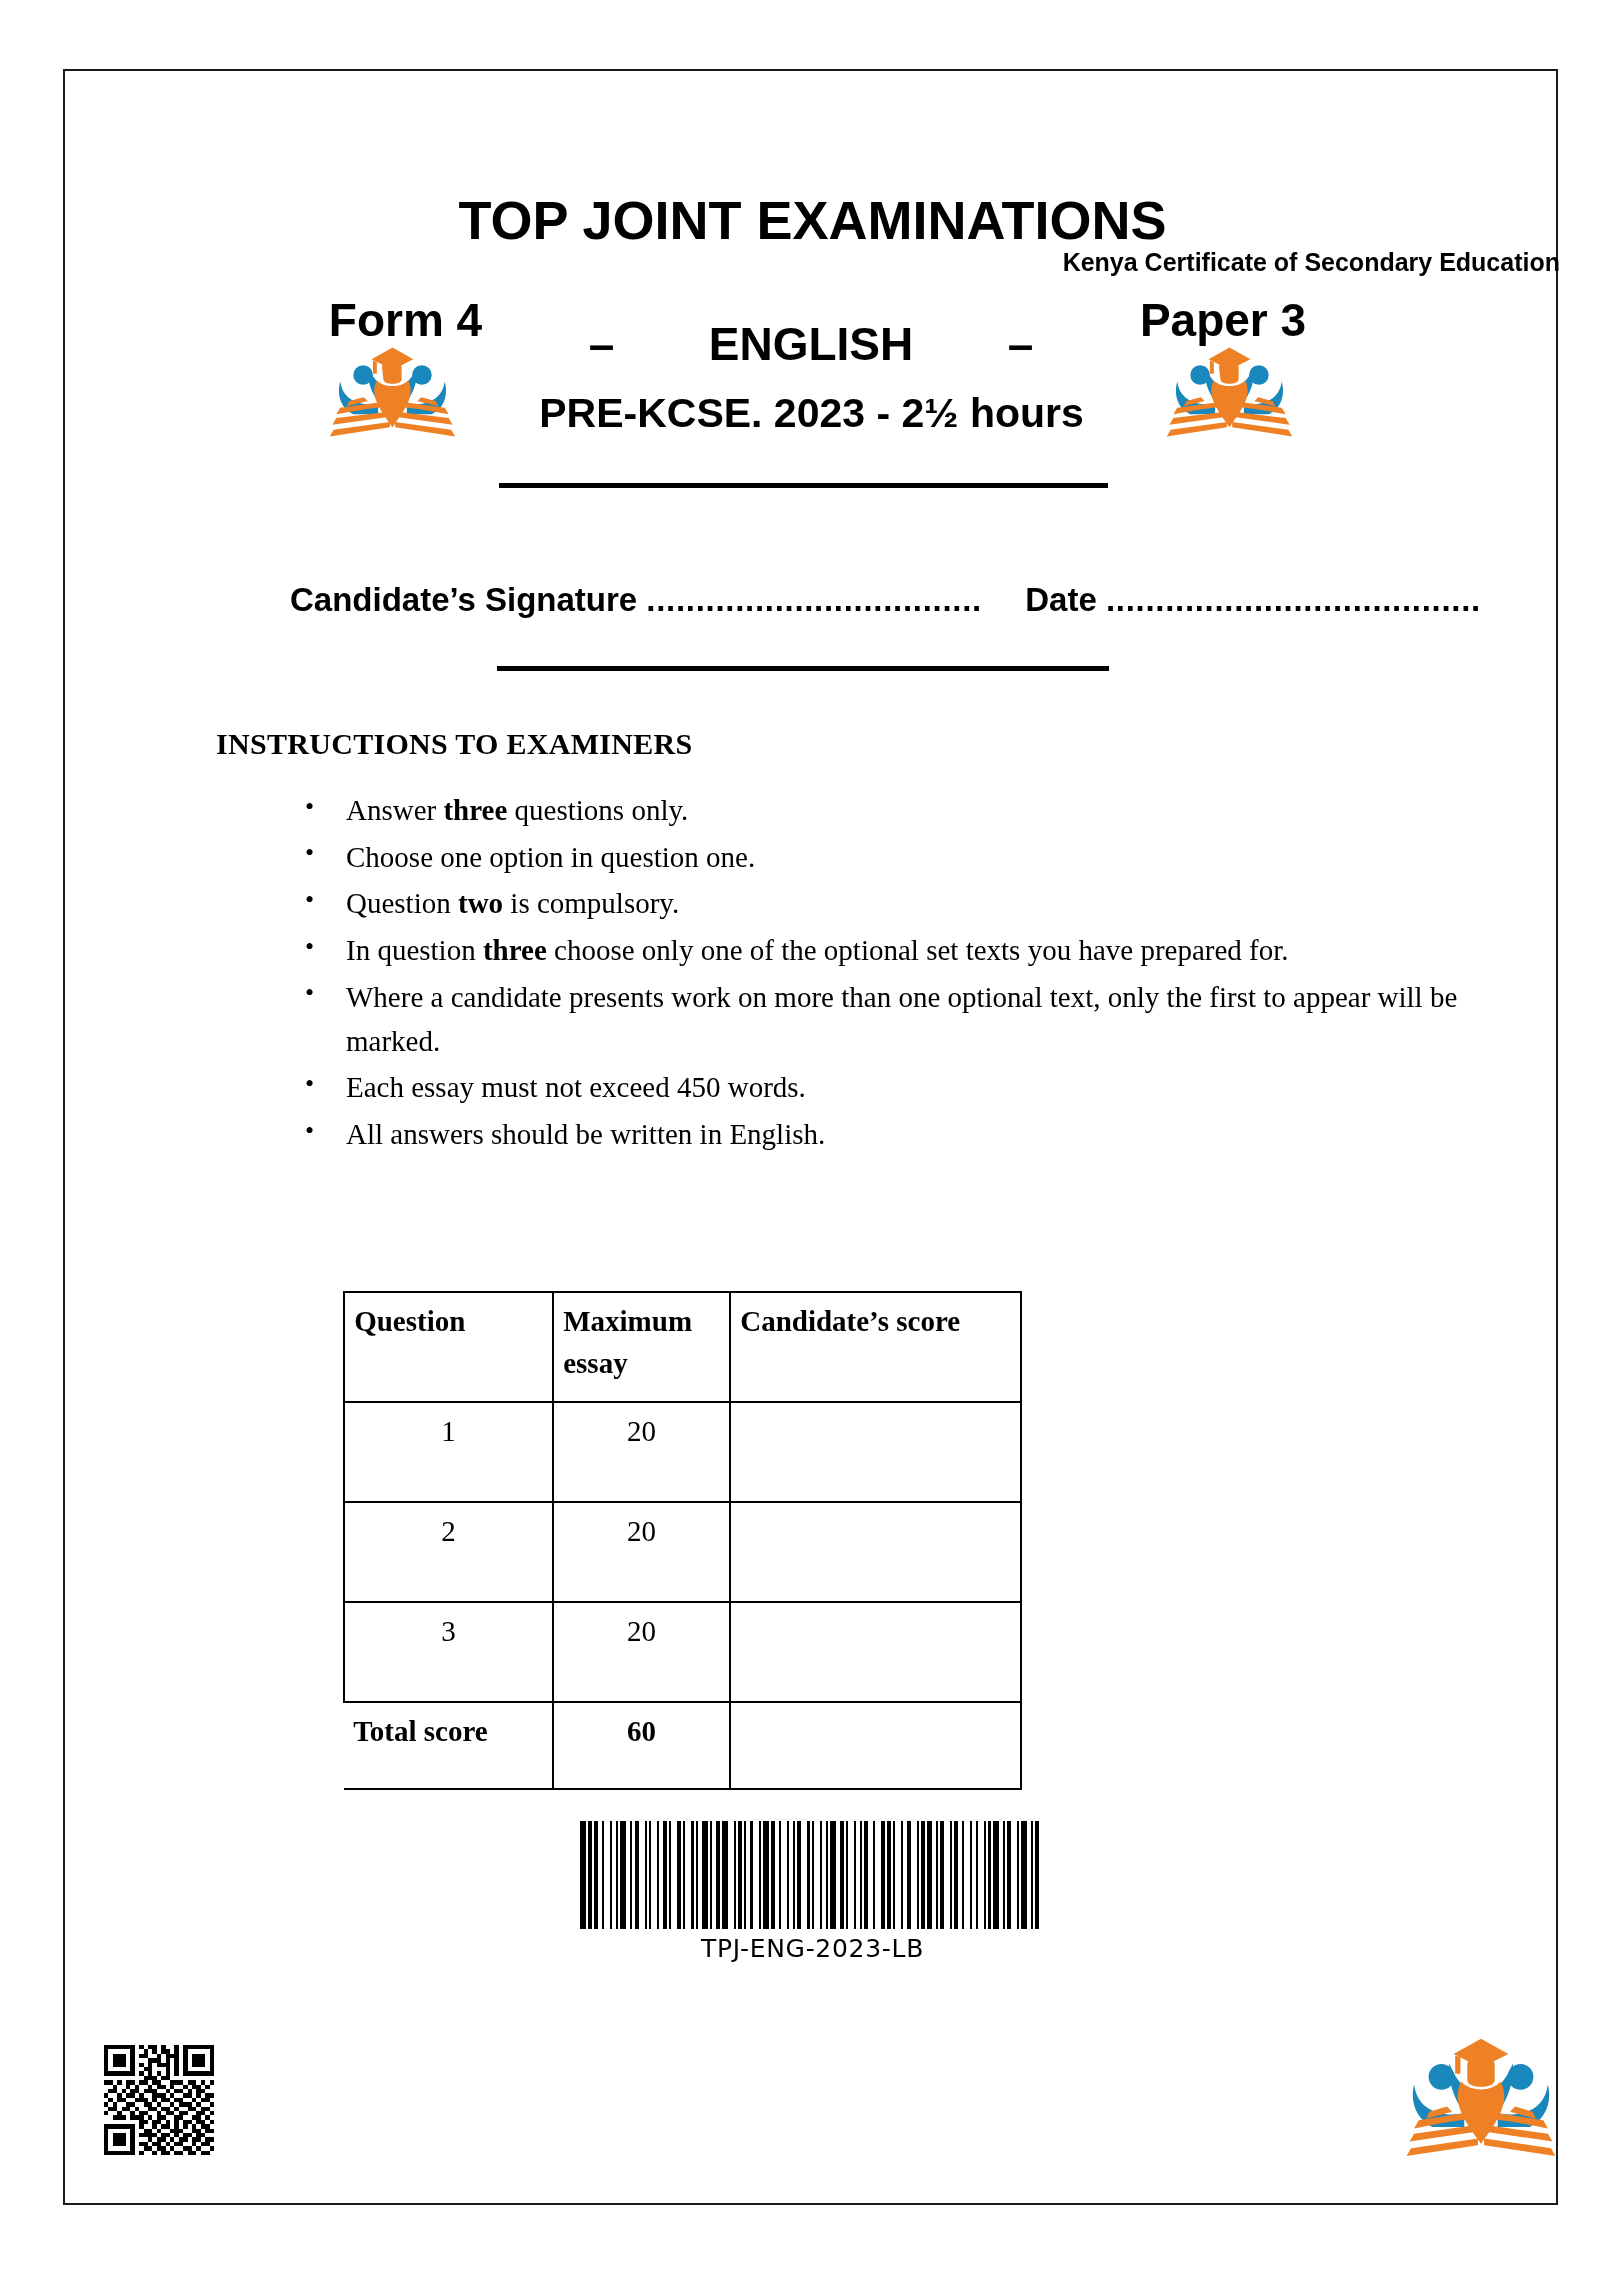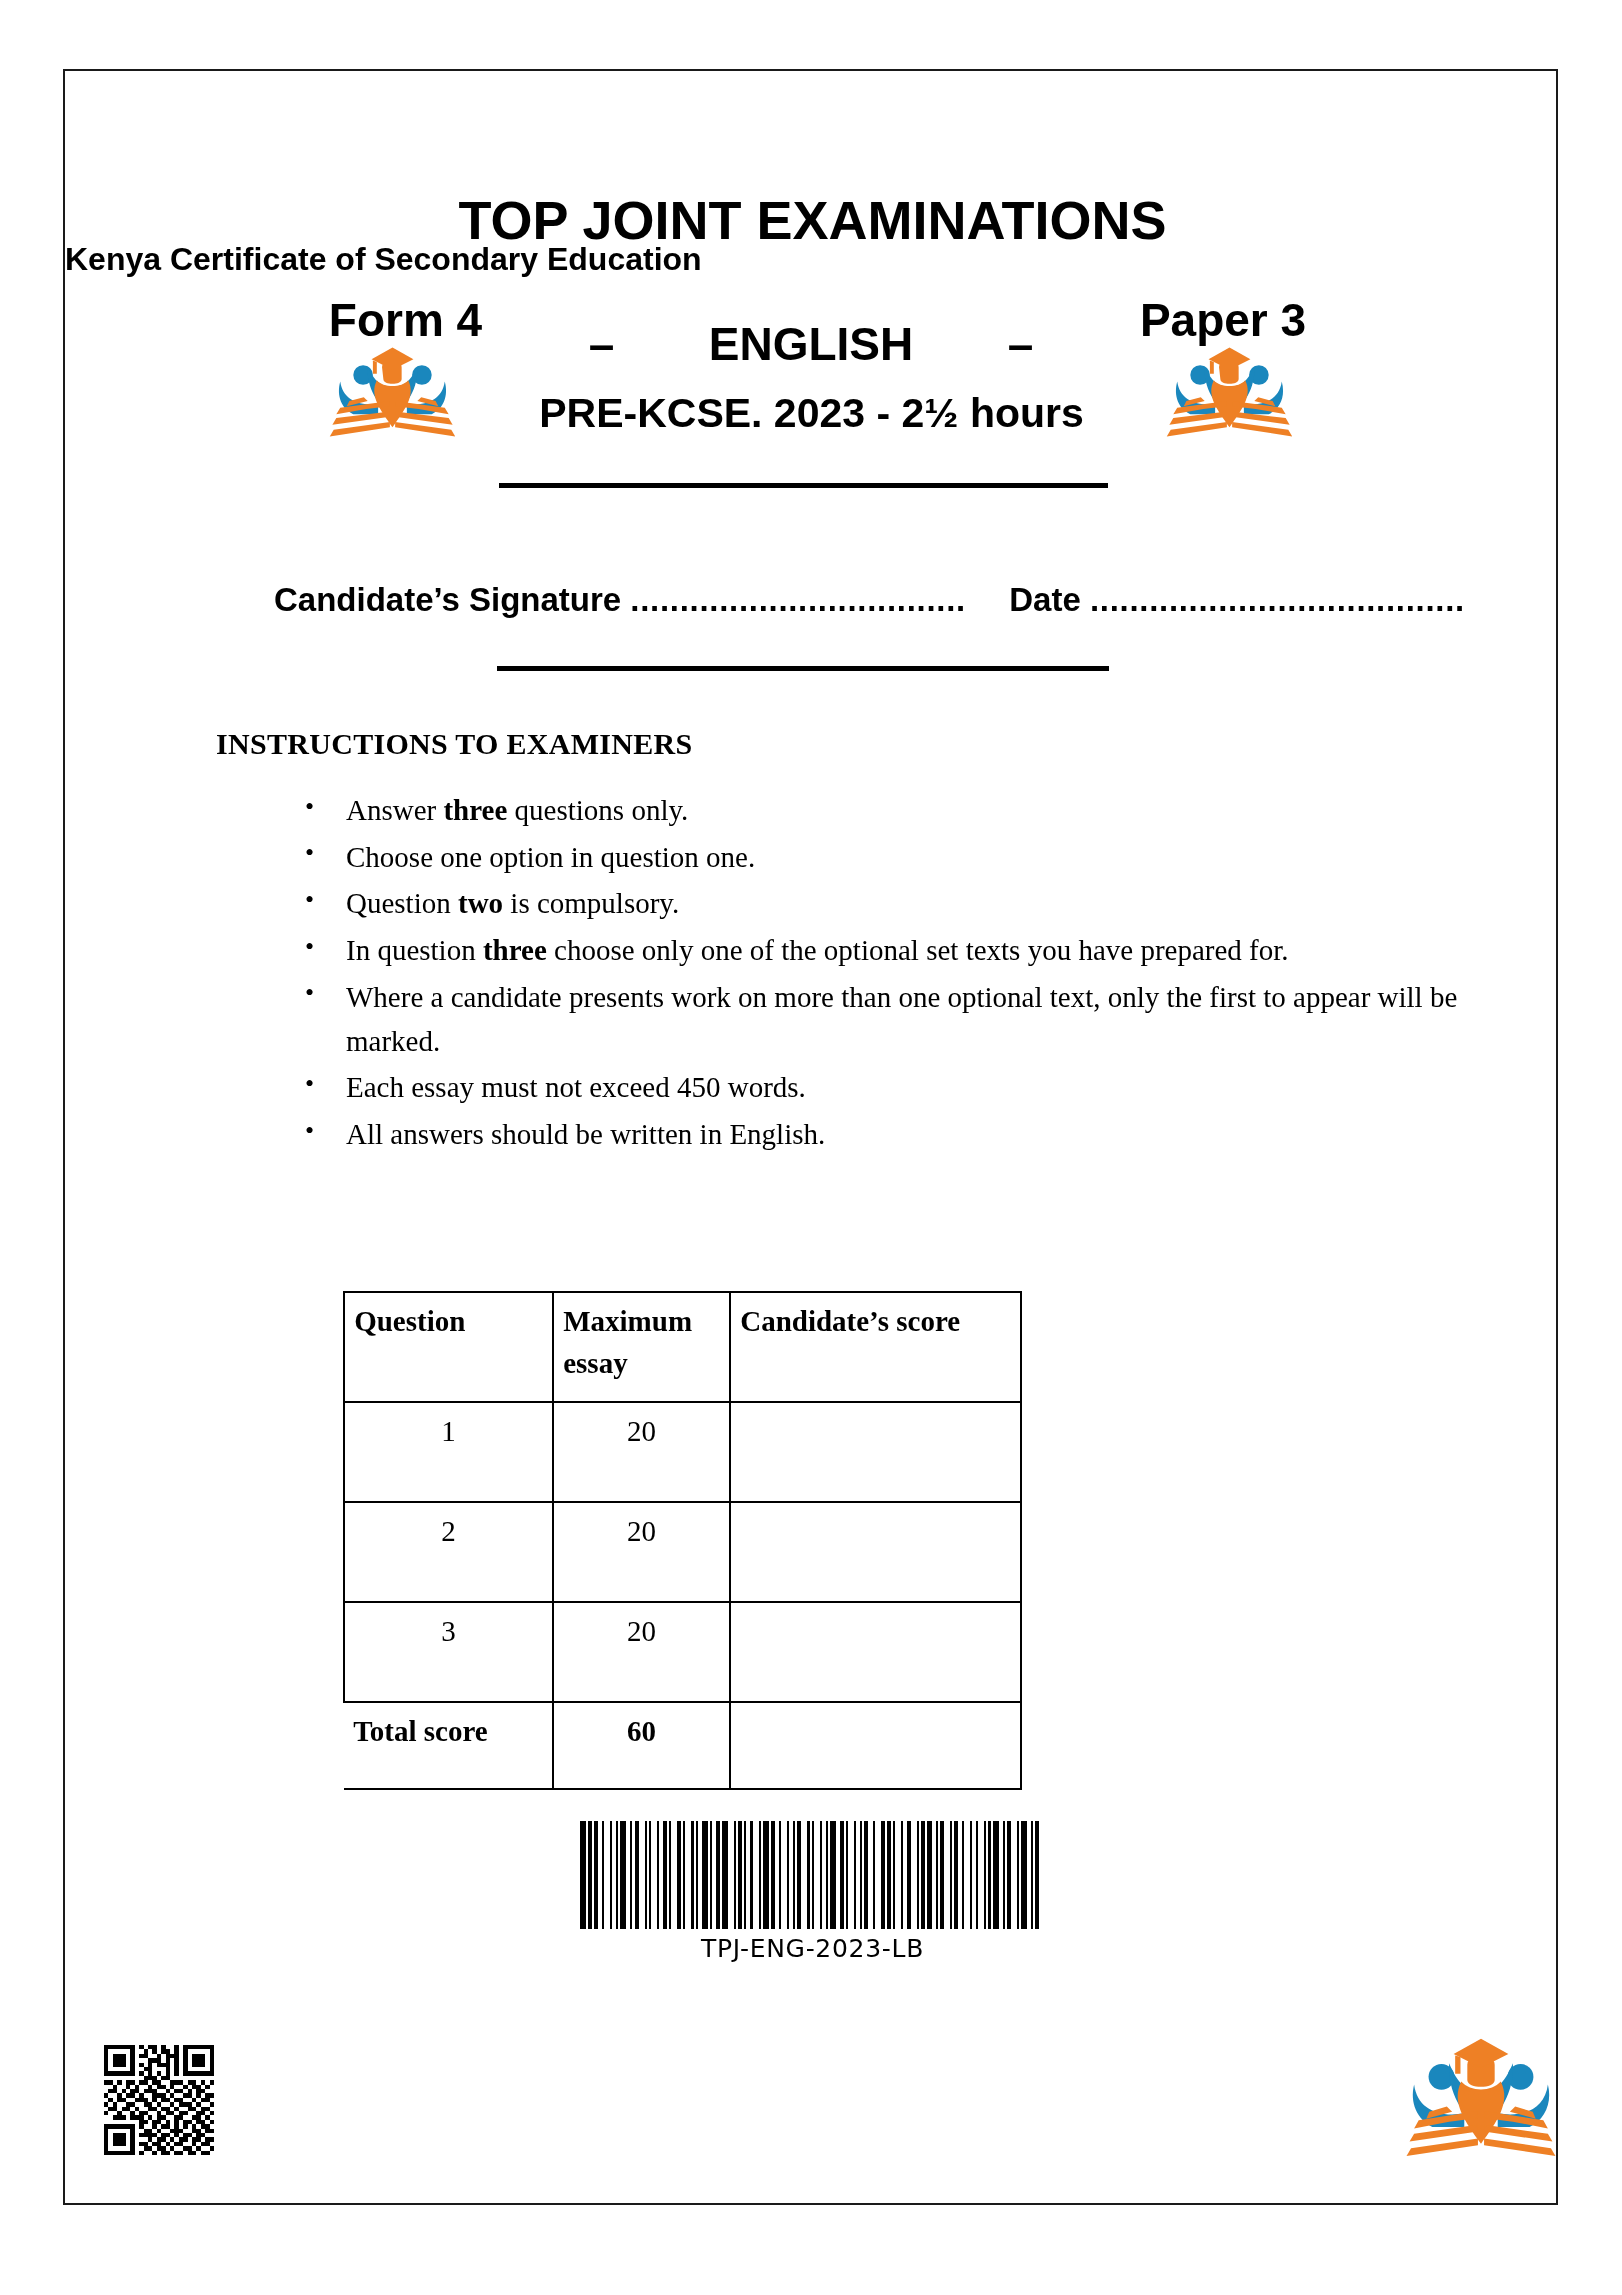--- a/index.html
+++ b/index.html
@@ -50,24 +50,24 @@
     text-align: center;
     font-size: 54px;
     font-weight: bold;
     letter-spacing: 0px;
     line-height: 1;
   }
 
   #exam-subtitle {
     position: absolute;
     left: 0;
-    top: 172px;
+    top: 179px;
     width: 1495px;
-    text-align: left;
-    font-size: 32px;
+    text-align: right;
+    font-size: 25px;
     font-weight: bold;
     line-height: 1;
   }
 
   #form-label {
     position: absolute;
     left: 216px;
     top: 226px;
     width: 249px;
     text-align: center;
@@ -151,21 +151,21 @@
 
   
   .field-line {
     position: absolute;
     font-size: 33px;
     font-weight: bold;
     white-space: nowrap;
     line-height: 1;
   }
   #field-row-1 { left: 209px; top: 450px; }
-  #field-row-2 { left: 209px; top: 512px; }
+  #field-row-2 { left: 225px; top: 512px; }
 
   .field-gap { letter-spacing: 0.7px; }
   .spacer-sm { display: inline-block; width: 25px; }
 
   
   #instructions-heading {
     position: absolute;
     left: 151px;
     top: 658px;
     font-size: 30px;

